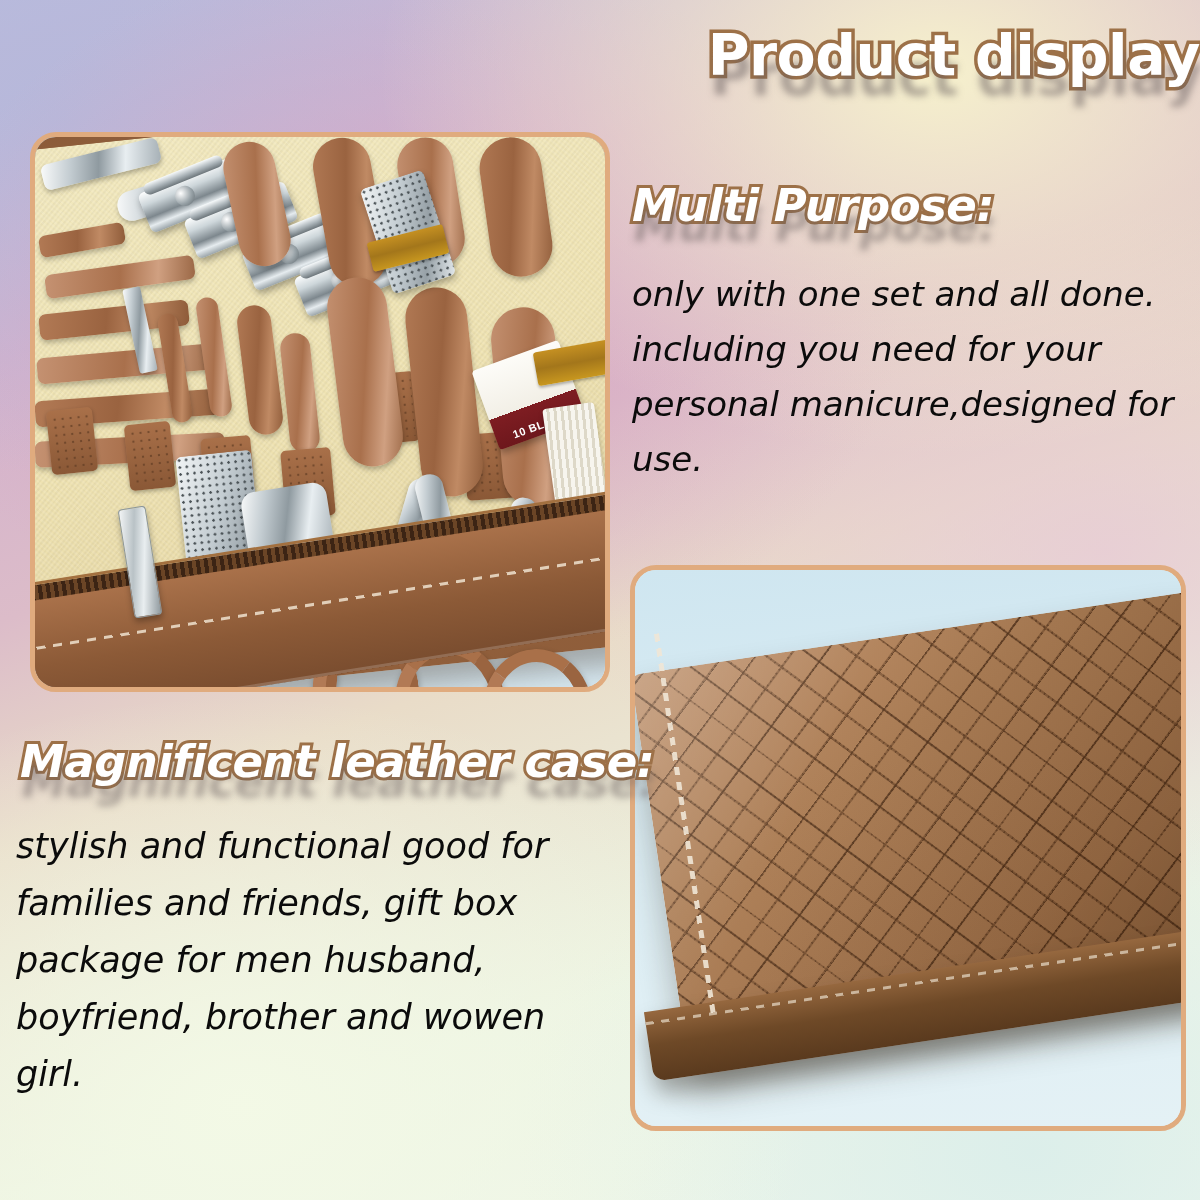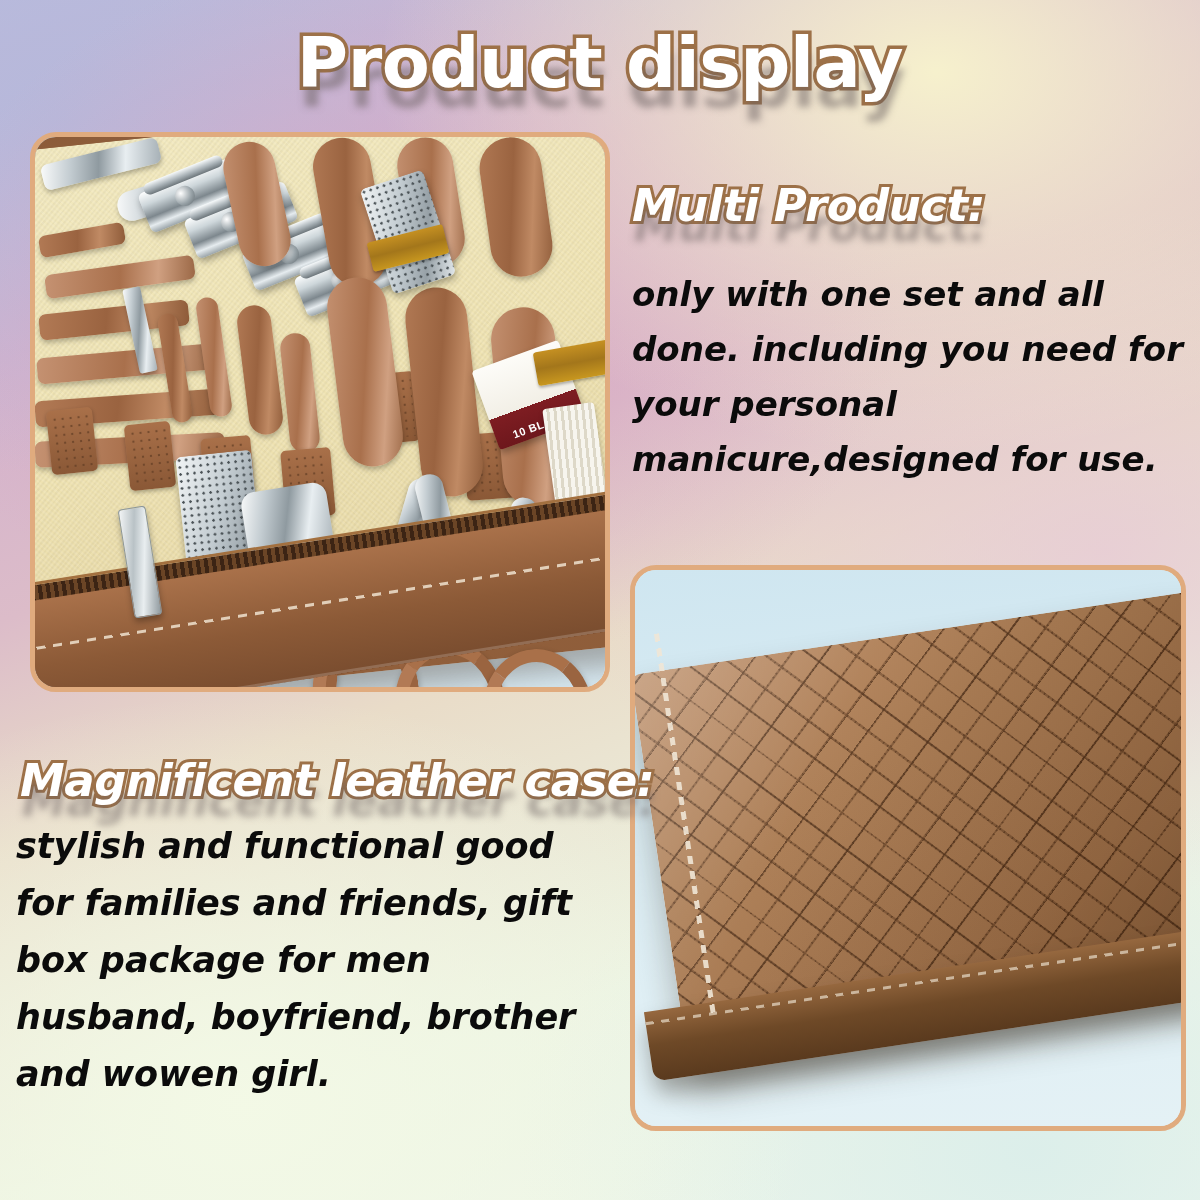--- a/index.html
+++ b/index.html
@@ -188,31 +188,31 @@
     font-family:"DejaVu Sans", sans-serif;
     font-weight:bold;font-style:italic;
     color:#ffffff;
     white-space:nowrap;
     -webkit-text-stroke:6px #9d7148;
     paint-order:stroke fill;
     text-shadow:2px 20px 7px rgba(105,95,95,.5);
     letter-spacing:-0.5px;
   }
   #title{
-    left:0;right:0;top:22px;text-align:center;
-    font-size:70px;font-style:normal;
+    left:0;right:0;top:22px;text-align:right;
+    font-size:57px;font-style:normal;
     -webkit-text-stroke:7px #9d7148;
   }
   #head-multi{ left:632px; top:179px; font-size:45px; }
-  #head-case { left:20px;  top:735px; font-size:45px;margin-top:19px; }
+  #head-case { left:20px;  top:735px; font-size:45px; }
 
   .body-text{
     position:absolute;
     font-family:"DejaVu Sans", sans-serif;
-    font-style:italic;font-weight:700;
+    font-style:italic;font-weight:400;
     color:#0b0b0b;
     line-height:55px;
     font-size:34px;
   }
   #body-multi{ left:632px; top:267px; width:560px; }
   #body-case { left:16px;  top:818px; width:590px; font-size:35px; line-height:57px;}
 </style>
 </head>
 <body>
 
@@ -309,19 +309,19 @@
   </div>
 
   <div class="panel" id="panel-case">
     <div class="photo" id="photo-case">
       <div class="case-body"></div>
       <div class="case-spine"></div>
       <div class="case-stitch"></div>
     </div>
   </div>
 
-  <div class="heading" id="head-multi">Multi Product:</div>
+  <div class="heading" id="head-multi">Multi Purpose:</div>
   <div class="body-text" id="body-multi">only with one set and all done. including you need for your personal manicure,designed for use.</div>
 
   <div class="heading" id="head-case">Magnificent leather case:</div>
   <div class="body-text" id="body-case">stylish and functional good for families and friends, gift box package for men husband, boyfriend, brother and wowen girl.</div>
 
 </div>
 
 </body></html>

